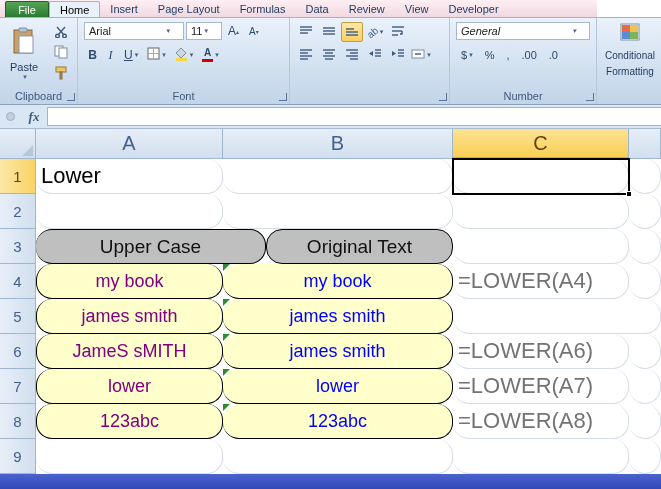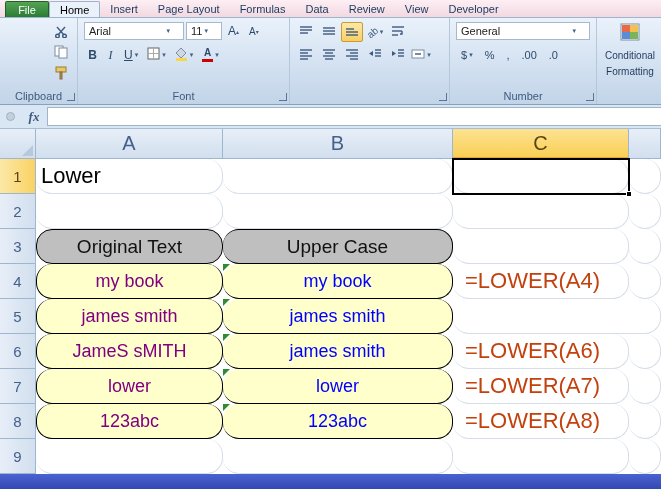--- a/index.html
+++ b/index.html
@@ -1,20 +1,20 @@
 <!DOCTYPE html>
 <html><head>
 <meta charset="utf-8">
 <style>
   * { margin:0; padding:0; box-sizing:border-box; }
   html,body { width:661px; height:489px; overflow:hidden; }
   body { font-family:"Liberation Sans", sans-serif; background:#fff; position:relative; }
 
   
-  .tabrow { position:absolute; top:0; left:0; width:661px; height:17px;
+  .tabrow { position:absolute; top:0; left:0; width:597px; height:17px;
             background:linear-gradient(#fdeff3,#f2d8e1); display:flex; align-items:flex-end; padding-left:5px; }
   .file-tab { width:44px; height:16px; background:linear-gradient(#55a455,#2b7c33);
               color:#fff; font-size:11px; text-align:center; line-height:16px;
               border-radius:2px 2px 0 0; border:1px solid #1f6128; border-bottom:none; }
   .tab { height:16px; line-height:16px; padding:0 10px; font-size:11px; color:#173a5e; }
   .tab.active { background:#e9f1fa; border:1px solid #9db4cc; border-bottom:none;
                 border-radius:2px 2px 0 0; color:#000; }
 
   
   .ribbon { position:absolute; top:17px; left:0; width:661px; height:88px;
@@ -53,21 +53,21 @@
 
   
   .g-align { left:290px; width:160px; }
   .a-row1 { position:absolute; left:5px; top:4px; display:flex; gap:1px; align-items:center; }
   .a-row2 { position:absolute; left:5px; top:27px; display:flex; gap:1px; align-items:center; }
   .g-align .btn { width:22px; height:20px; }
   .orient { font-size:10px; color:#3e5a7e; transform:rotate(-40deg); display:inline-block; }
 
   
   .g-num { left:450px; width:147px; }
-  .n-row1 { position:absolute; left:6px; top:4px; right:6px; }
+  .n-row1 { position:absolute; left:6px; top:4px; right:6px;font-style:italic; }
   .n-row2 { position:absolute; left:6px; top:27px; display:flex; gap:2px; align-items:center; }
   .n-row2 .btn { height:20px; padding:0 4px; font-size:11px; }
 
   
   .g-styles { left:597px; width:64px; border-right:none; }
   .cf-btn { position:absolute; left:4px; top:4px; width:58px; display:flex; flex-direction:column; align-items:center; }
   .cf-lbl { font-size:10px; color:#1f3a5c; text-align:center; line-height:16px; margin-top:3px; }
 
   
   .fbar { position:absolute; top:105px; left:0; width:661px; height:24px;
@@ -103,21 +103,21 @@
             font-size:15px; color:#44618c; display:flex; align-items:center; justify-content:center; }
   .rowhdr.selr { background:linear-gradient(90deg,#fce8a6,#f9d264); color:#5c4512; }
   .cell { border-right:1px solid #d6dde8; border-bottom:1px solid #d6dde8;
           font-size:18px; display:flex; align-items:center; justify-content:center; position:relative;border-radius:16px; }
   .cell.lft { justify-content:flex-start; padding-left:5px; }
   .big { font-size:22px; }
   .gray { background:#bfbfbf; font-size:19px; color:#111; }
   .ydata { background:#ffffcc; }
   .orig { color:#800080; }
   .res { color:#0000ff; }
-  .fcell { font-size:22px; color:#c2410c; justify-content:flex-start; padding-left:12px; white-space:nowrap; }
+  .fcell { font-size:22px; color:#737373; justify-content:flex-start; padding-left:5px; white-space:nowrap; }
   .bl { border-left:1px solid #000; }
   .bt { border-top:1px solid #000; }
   .bb { border-bottom:1px solid #000; }
   .br { border-right:1px solid #000; }
   .flag::before { content:""; position:absolute; left:0; top:0;
                   border-top:7px solid #2e8b2e; border-right:7px solid transparent; }
   .selection { position:absolute; left:452px; top:29px; width:178px; height:37px;
                border:2px solid #000; }
   .handle { position:absolute; right:-4px; bottom:-4px; width:6px; height:6px;
             background:#000; border:1px solid #fff; }
@@ -138,20 +138,31 @@
   <div class="tab">Formulas</div>
   <div class="tab">Data</div>
   <div class="tab">Review</div>
   <div class="tab">View</div>
   <div class="tab">Developer</div>
 </div>
 
 <div class="ribbon">
 
   <div class="grp g-clip">
+    <div class="paste-big btn">
+      <span>
+        <svg width="24" height="28" viewBox="0 0 24 28">
+          <rect x="2" y="3" width="18" height="23" fill="#c9a06a" stroke="#8a6a3c"></rect>
+          <rect x="7" y="1" width="8" height="4" rx="1" fill="#b9c6d4" stroke="#7c8ea0"></rect>
+          <rect x="7" y="9" width="14" height="17" fill="#fff" stroke="#8a97a8"></rect>
+        </svg>
+      </span>
+      <span class="paste-lbl">Paste</span>
+      <span class="chev">▾</span>
+    </div>
     <div class="clip-small">
       <div class="btn">
         <span>
           <svg width="14" height="12" viewBox="0 0 14 12">
             <line x1="3" y1="1" x2="10" y2="9" class="ln"></line>
               <line x1="11" y1="1" x2="4" y2="9" class="ln"></line>
             <circle cx="3.5" cy="10" r="1.8" fill="none" class="ln"></circle>
               <circle cx="10.5" cy="10" r="1.8" fill="none" class="ln"></circle>
           </svg>
         </span>
@@ -406,22 +417,22 @@
   <div class="srow">
     <div class="rowhdr">2</div>
     <div class="cell w-a"></div>
     <div class="cell w-b"></div>
     <div class="cell w-c"></div>
     <div class="cell w-d"></div>
   </div>
 
   <div class="srow">
     <div class="rowhdr">3</div>
+    <div class="cell w-b gray bt br bb">Upper Case</div>
     <div class="cell w-a gray bl bt br bb">Original Text</div>
-    <div class="cell w-b gray bt br bb">Upper Case</div>
     <div class="cell w-c"></div>
     <div class="cell w-d"></div>
   </div>
 
   <div class="srow">
     <div class="rowhdr">4</div>
     <div class="cell w-a ydata orig bl br bb">my book</div>
     <div class="cell w-b ydata res br bb flag">my book</div>
     <div class="cell w-c fcell">=LOWER(A4)</div>
     <div class="cell w-d"></div>

